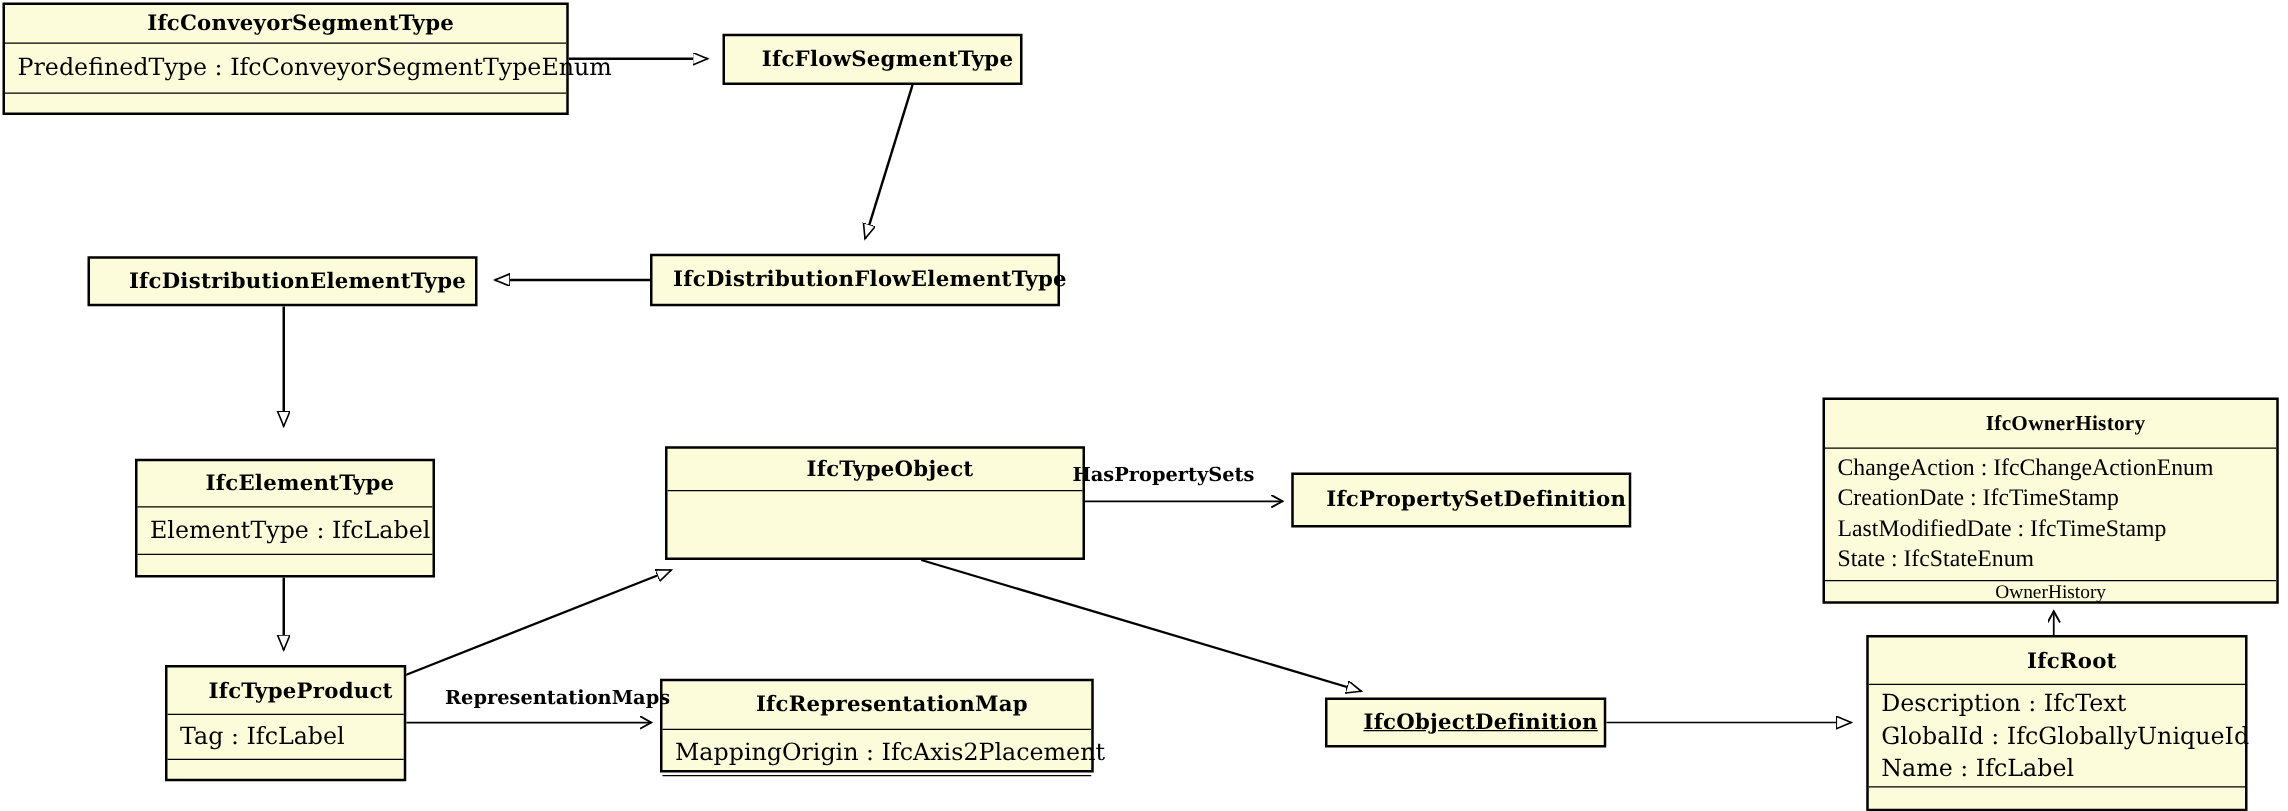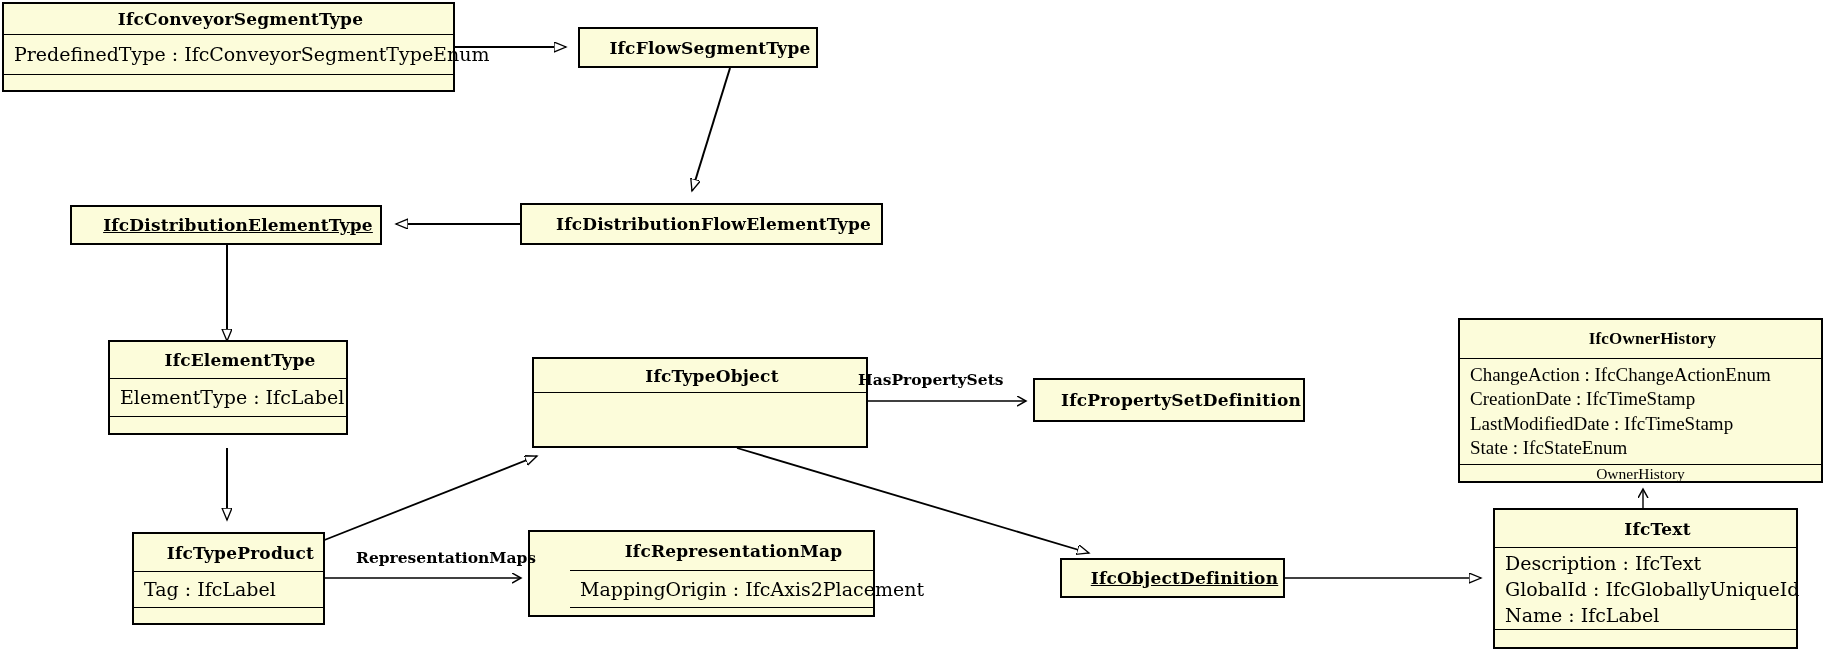--- a/index.html
+++ b/index.html
@@ -92,29 +92,29 @@
     <div class="uml-attrs" style="height:40px;">
       <div>PredefinedType : IfcConveyorSegmentTypeEnum</div>
     </div>
     <div class="uml-footer"></div>
   </div>
 
   <div class="uml-box single" style="left:578px;top:27px;width:240px;height:41px;justify-content:flex-end;">
     <div class="uml-title">IfcFlowSegmentType</div>
   </div>
 
-  <div class="uml-box single" style="left:70px;top:205px;width:312px;height:40px;text-decoration:underline;">
+  <div class="uml-box single" style="left:70px;top:205px;width:312px;height:40px;">
     <div class="uml-title">IfcDistributionElementType</div>
   </div>
 
-  <div class="uml-box single" style="left:520px;top:203px;width:363px;height:42px;">
+  <div class="uml-box single" style="left:520px;top:203px;width:328px;height:42px;">
     <div class="uml-title">IfcDistributionFlowElementType</div>
   </div>
 
-  <div class="uml-box" style="left:108px;top:340px;width:240px;height:95px;">
+  <div class="uml-box" style="left:108px;top:367px;width:240px;height:95px;">
     <div class="uml-title" style="height:36px;">IfcElementType</div>
     <div class="uml-attrs" style="height:38px;">
       <div>ElementType : IfcLabel</div>
     </div>
     <div class="uml-footer"></div>
   </div>
 
   <div class="uml-box" style="left:532px;top:357px;width:336px;height:91px;">
     <div class="uml-title" style="height:33px;">IfcTypeObject</div>
     <div class="uml-footer"></div>
@@ -136,34 +136,34 @@
   </div>
 
   <div class="uml-box" style="left:132px;top:532px;width:193px;height:93px;">
     <div class="uml-title" style="height:37px;">IfcTypeProduct</div>
     <div class="uml-attrs" style="height:36px;">
       <div>Tag : IfcLabel</div>
     </div>
     <div class="uml-footer"></div>
   </div>
 
-  <div class="uml-box" style="left:528px;top:530px;width:347px;height:87px;padding-left:40px;">
+  <div class="uml-box" style="left:528px;top:543px;width:347px;height:75px;">
     <div class="uml-title" style="height:38px;">IfcRepresentationMap</div>
     <div class="uml-attrs" style="height:37px;">
       <div>MappingOrigin : IfcAxis2Placement</div>
     </div>
     <div class="uml-footer"></div>
   </div>
 
   <div class="uml-box single" style="left:1060px;top:558px;width:225px;height:40px;text-decoration:underline;">
     <div class="uml-title">IfcObjectDefinition</div>
   </div>
 
   <div class="uml-box" style="left:1493px;top:508px;width:305px;height:141px;">
-    <div class="uml-title" style="height:37px;">IfcText</div>
+    <div class="uml-title" style="height:37px;">IfcRoot</div>
     <div class="uml-attrs" style="height:82px;line-height:26px;">
       <div>Description : IfcText</div>
       <div>GlobalId : IfcGloballyUniqueId</div>
       <div>Name : IfcLabel</div>
     </div>
     <div class="uml-footer"></div>
   </div>
 
   <div class="edge-label" style="left:858px;top:370px;">HasPropertySets</div>
   <div class="edge-label" style="left:356px;top:548px;">RepresentationMaps</div>

